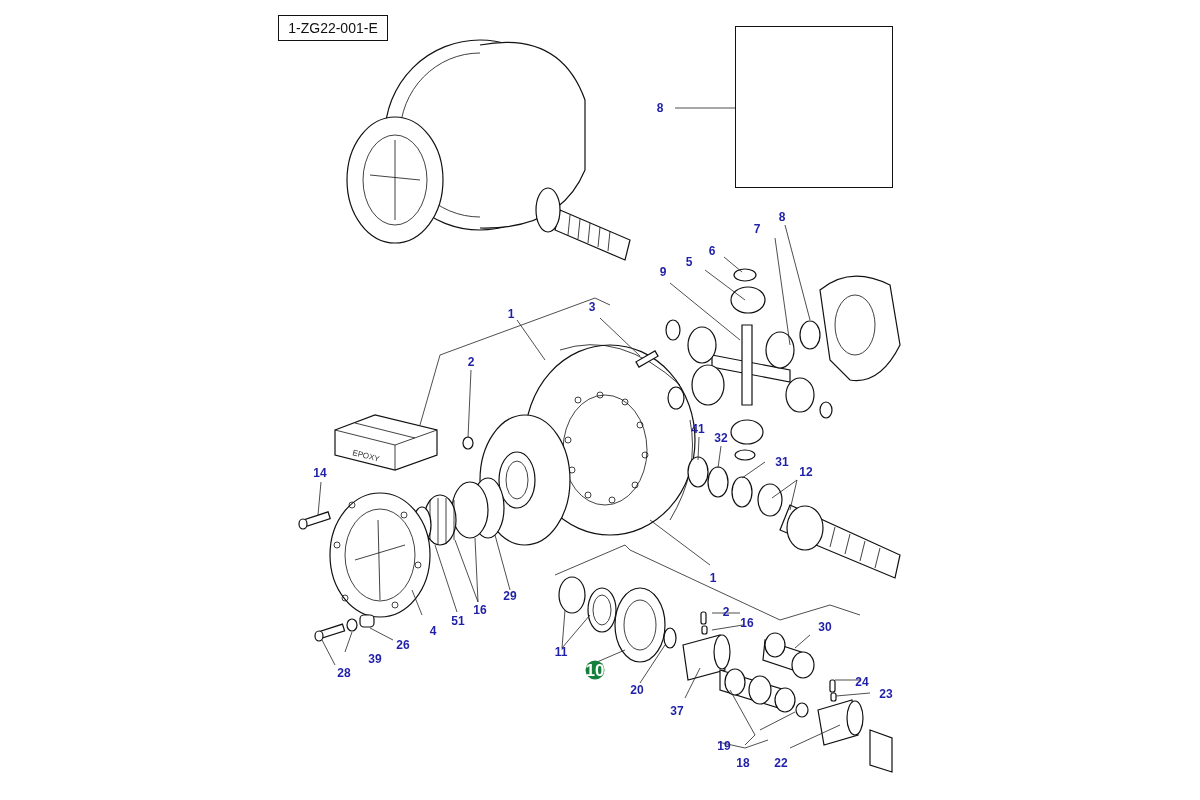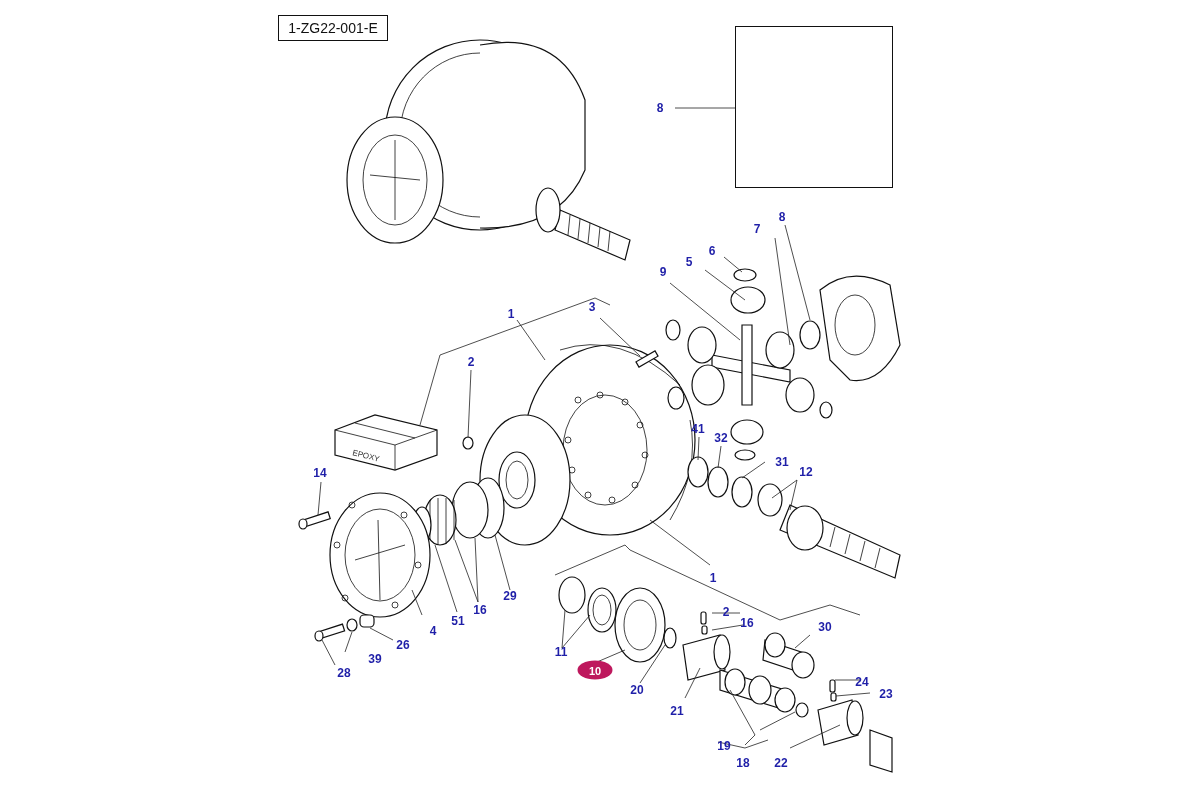--- a/index.html
+++ b/index.html
@@ -9,22 +9,22 @@
       position: absolute; left: 278px; top: 15px; width: 110px; height: 26px;
       border: 1.5px solid #111; background: #fff; font-size: 14px; color: #111;
       display: flex; align-items: center; justify-content: center; box-sizing: border-box;
       font-family: "Liberation Sans", sans-serif;
     }
     .callout {
       position: absolute; font-family: "Liberation Sans", sans-serif; font-weight: bold;
       font-size: 12px; color: #1f1fa8; transform: translate(-50%, -50%); white-space: nowrap;
     }
     .callout.highlight {
-      width: 35px; height: 19px; border-radius: 50%; background: #be185d; color: #fff;
-      display: flex; align-items: center; justify-content: center; font-size: 11px;
+      width: 19px; height: 19px; border-radius: 50%; background: #15803d; color: #fff;
+      display: flex; align-items: center; justify-content: center; font-size: 17px;
     }
     .inset {
       position: absolute; left: 735px; top: 26px; width: 158px; height: 162px;
       border: 1.5px solid #111; box-sizing: border-box; background: #fff;
     }
     svg .part { stroke: #111; stroke-width: 1.2; fill: #fff; }
     svg .thin { stroke: #111; stroke-width: 0.8; fill: none; }
     svg .lead { stroke: #222; stroke-width: 0.8; fill: none; }
   </style>
 </head>
@@ -245,21 +245,21 @@
   <span class="callout" style="left:433px;top:631px">4</span>
   <span class="callout" style="left:458px;top:621px">51</span>
   <span class="callout" style="left:480px;top:610px">16</span>
   <span class="callout" style="left:510px;top:596px">29</span>
   <span class="callout" style="left:403px;top:645px">26</span>
   <span class="callout" style="left:375px;top:659px">39</span>
   <span class="callout" style="left:344px;top:673px">28</span>
   <span class="callout" style="left:561px;top:652px">11</span>
   <span class="callout highlight" style="left:595px;top:670px">10</span>
   <span class="callout" style="left:637px;top:690px">20</span>
-  <span class="callout" style="left:677px;top:711px">21</span>
+  <span class="callout" style="left:677px;top:711px">37</span>
   <span class="callout" style="left:726px;top:612px">2</span>
   <span class="callout" style="left:747px;top:623px">16</span>
   <span class="callout" style="left:825px;top:627px">30</span>
   <span class="callout" style="left:862px;top:682px">24</span>
   <span class="callout" style="left:886px;top:694px">23</span>
   <span class="callout" style="left:724px;top:746px">19</span>
   <span class="callout" style="left:743px;top:763px">18</span>
   <span class="callout" style="left:781px;top:763px">22</span>
 </div>
 

